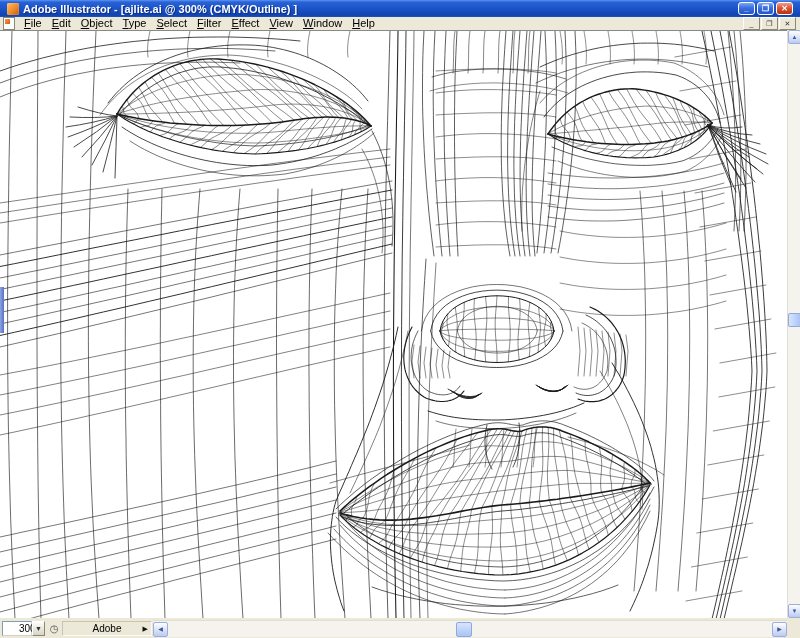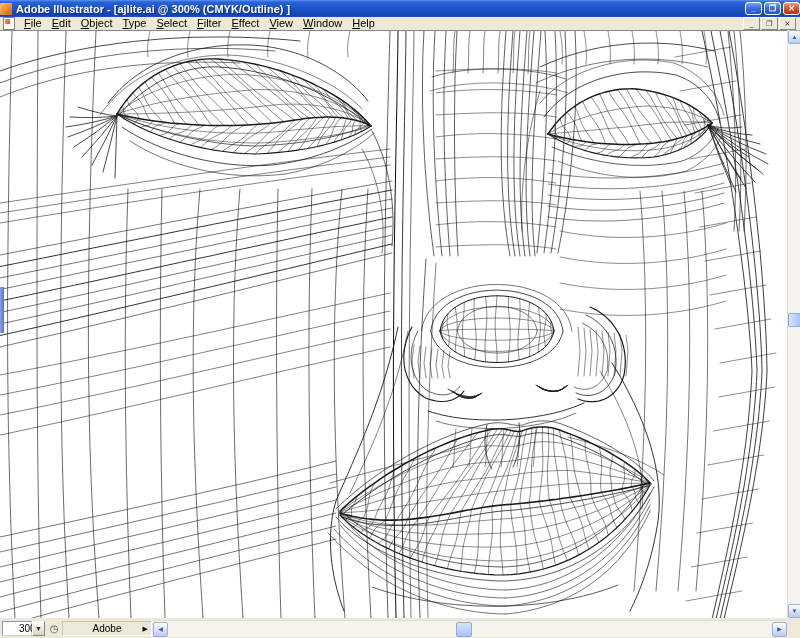--- a/index.html
+++ b/index.html
@@ -3,21 +3,21 @@
 <meta charset="utf-8">
 <style>
   html,body{margin:0;padding:0;}
   body{width:800px;height:638px;overflow:hidden;background:#ece9d8;position:relative;
        font-family:"Liberation Sans",sans-serif;}
   .window{position:absolute;left:0;top:0;width:800px;height:638px;}
 
   
   .titlebar{position:absolute;left:0;top:0;width:800px;height:17px;box-sizing:border-box;
     background:linear-gradient(180deg,#5a95f2 0%,#2a63d5 12%,#1d55cb 45%,#1244b0 90%,#1c53c5 100%);
-    display:flex;align-items:center;padding:0 0;color:#fff;font-size:11px;font-weight:bold;
+    display:flex;align-items:center;padding:0 7px;color:#fff;font-size:11px;font-weight:bold;
     text-shadow:1px 1px 1px #0a2a7a;}
   .app-icon{width:12px;height:12px;margin-right:4px;border-radius:2px;flex:0 0 auto;
     background:linear-gradient(135deg,#fbc36a,#ef8a2a 55%,#c85a10);
     box-shadow:inset 0 0 1px #fff;display:inline-flex;align-items:center;justify-content:center;
     color:#fff;font-size:8px;font-weight:bold;text-shadow:none;}
   .title-text{flex:1;white-space:nowrap;overflow:hidden;}
   .tb-buttons{display:flex;gap:2px;}
   .tbtn{width:17px;height:13px;border:1px solid #fff;border-radius:3px;box-sizing:border-box;
     display:flex;align-items:center;justify-content:center;font-size:8px;font-weight:bold;
     color:#fff;text-shadow:none;line-height:1;}

